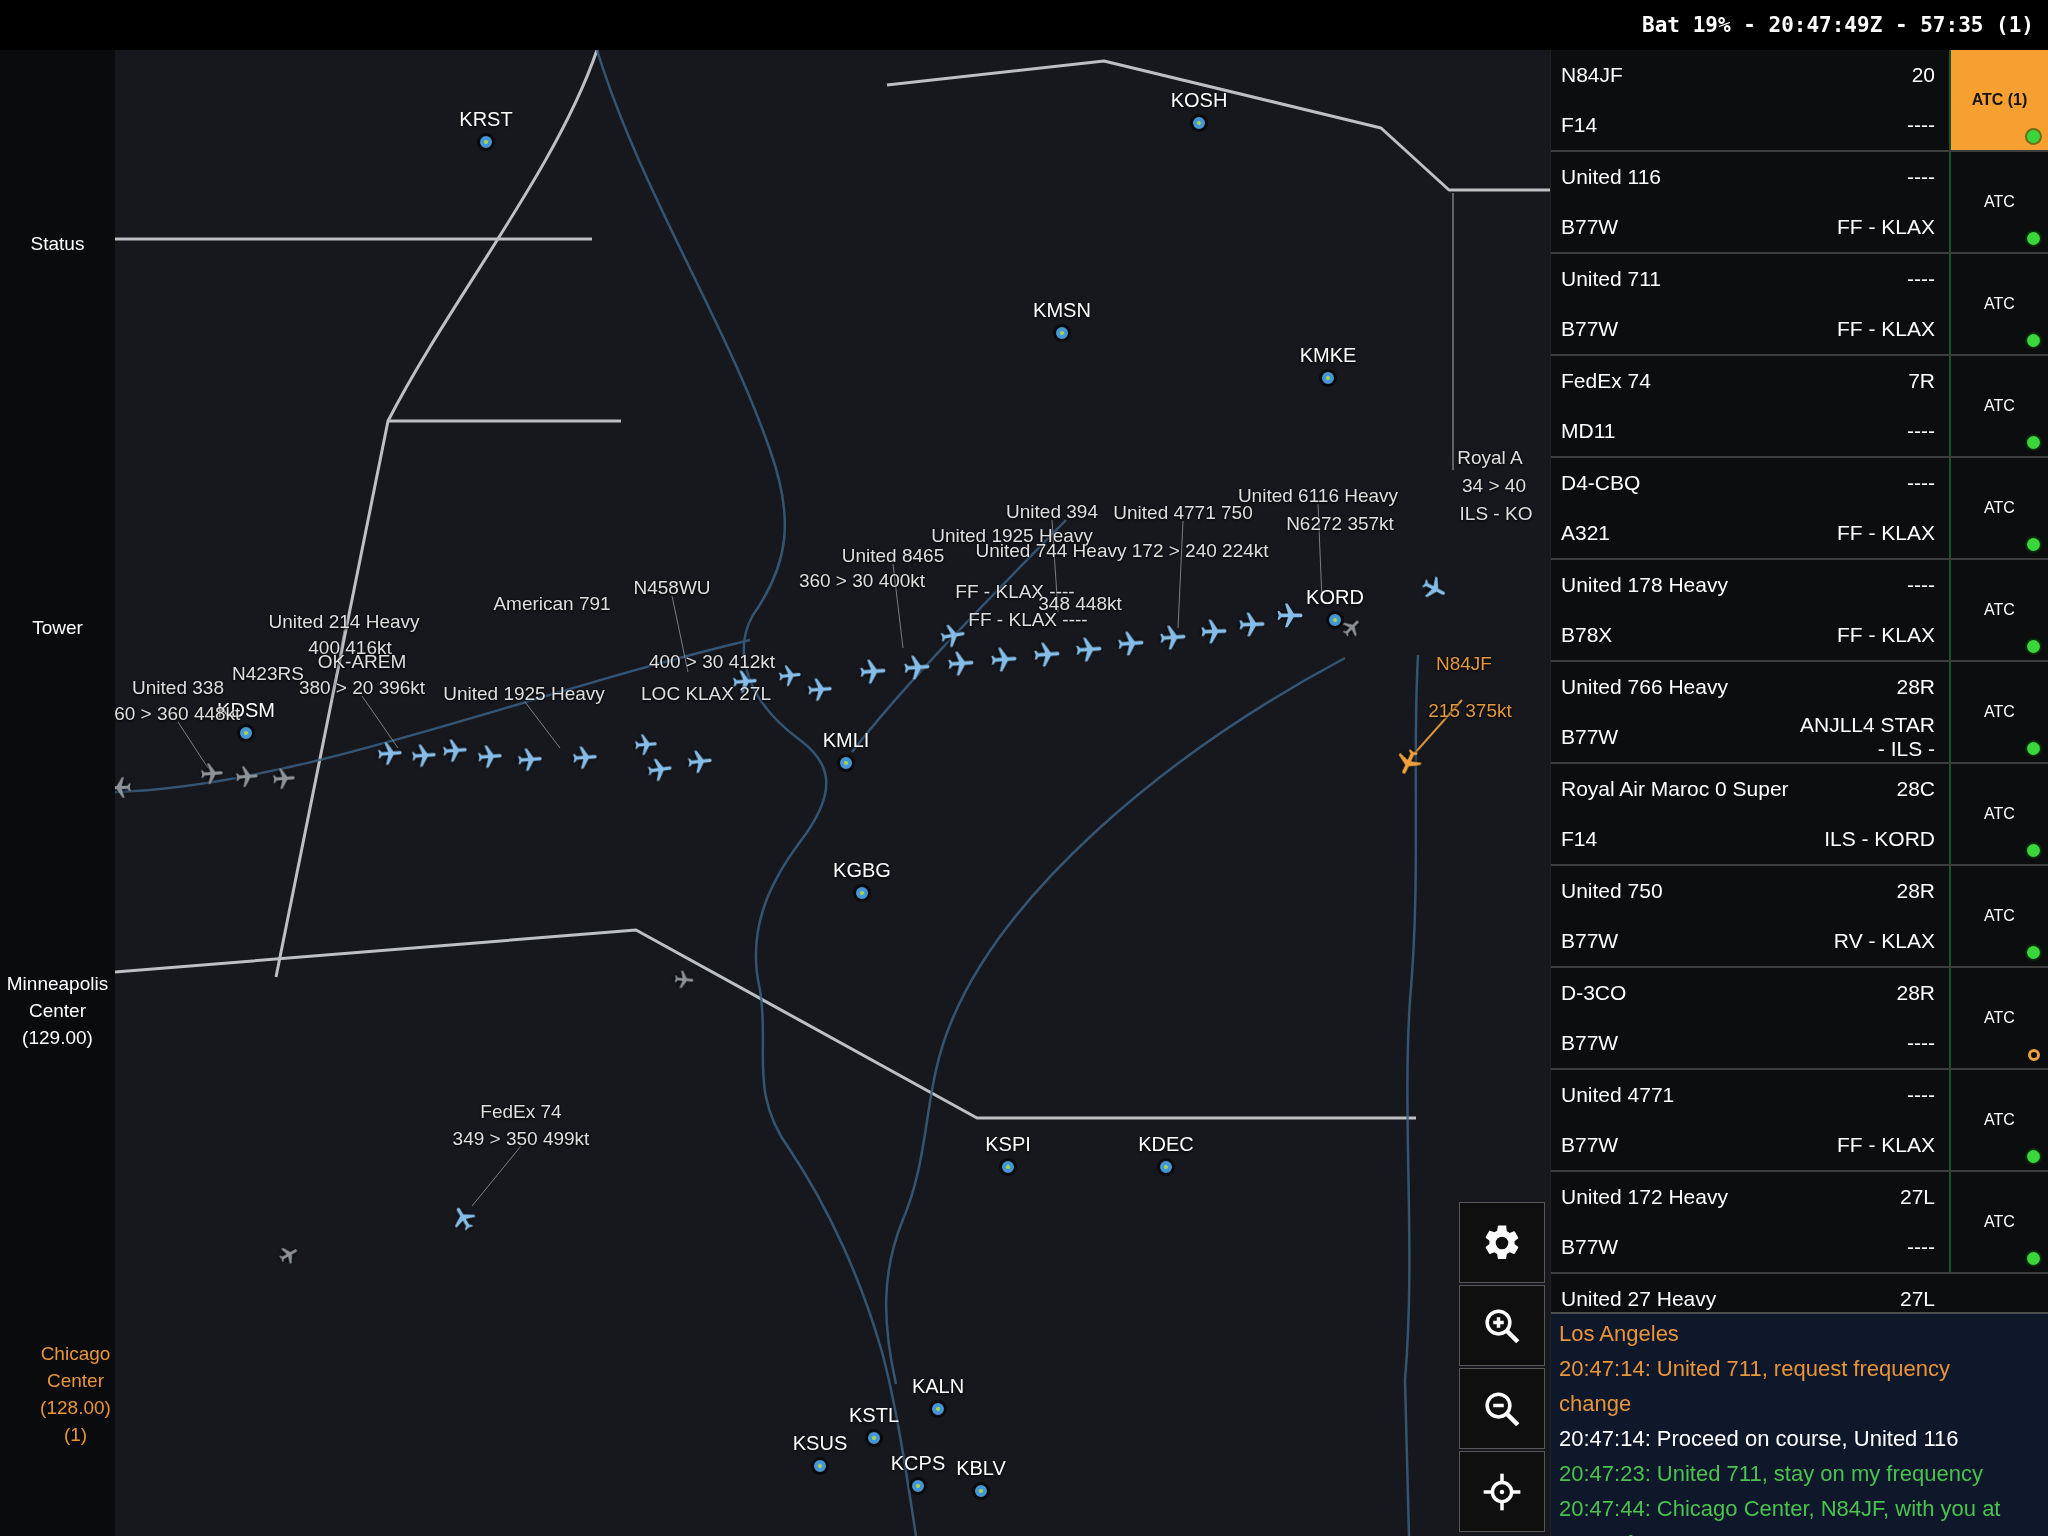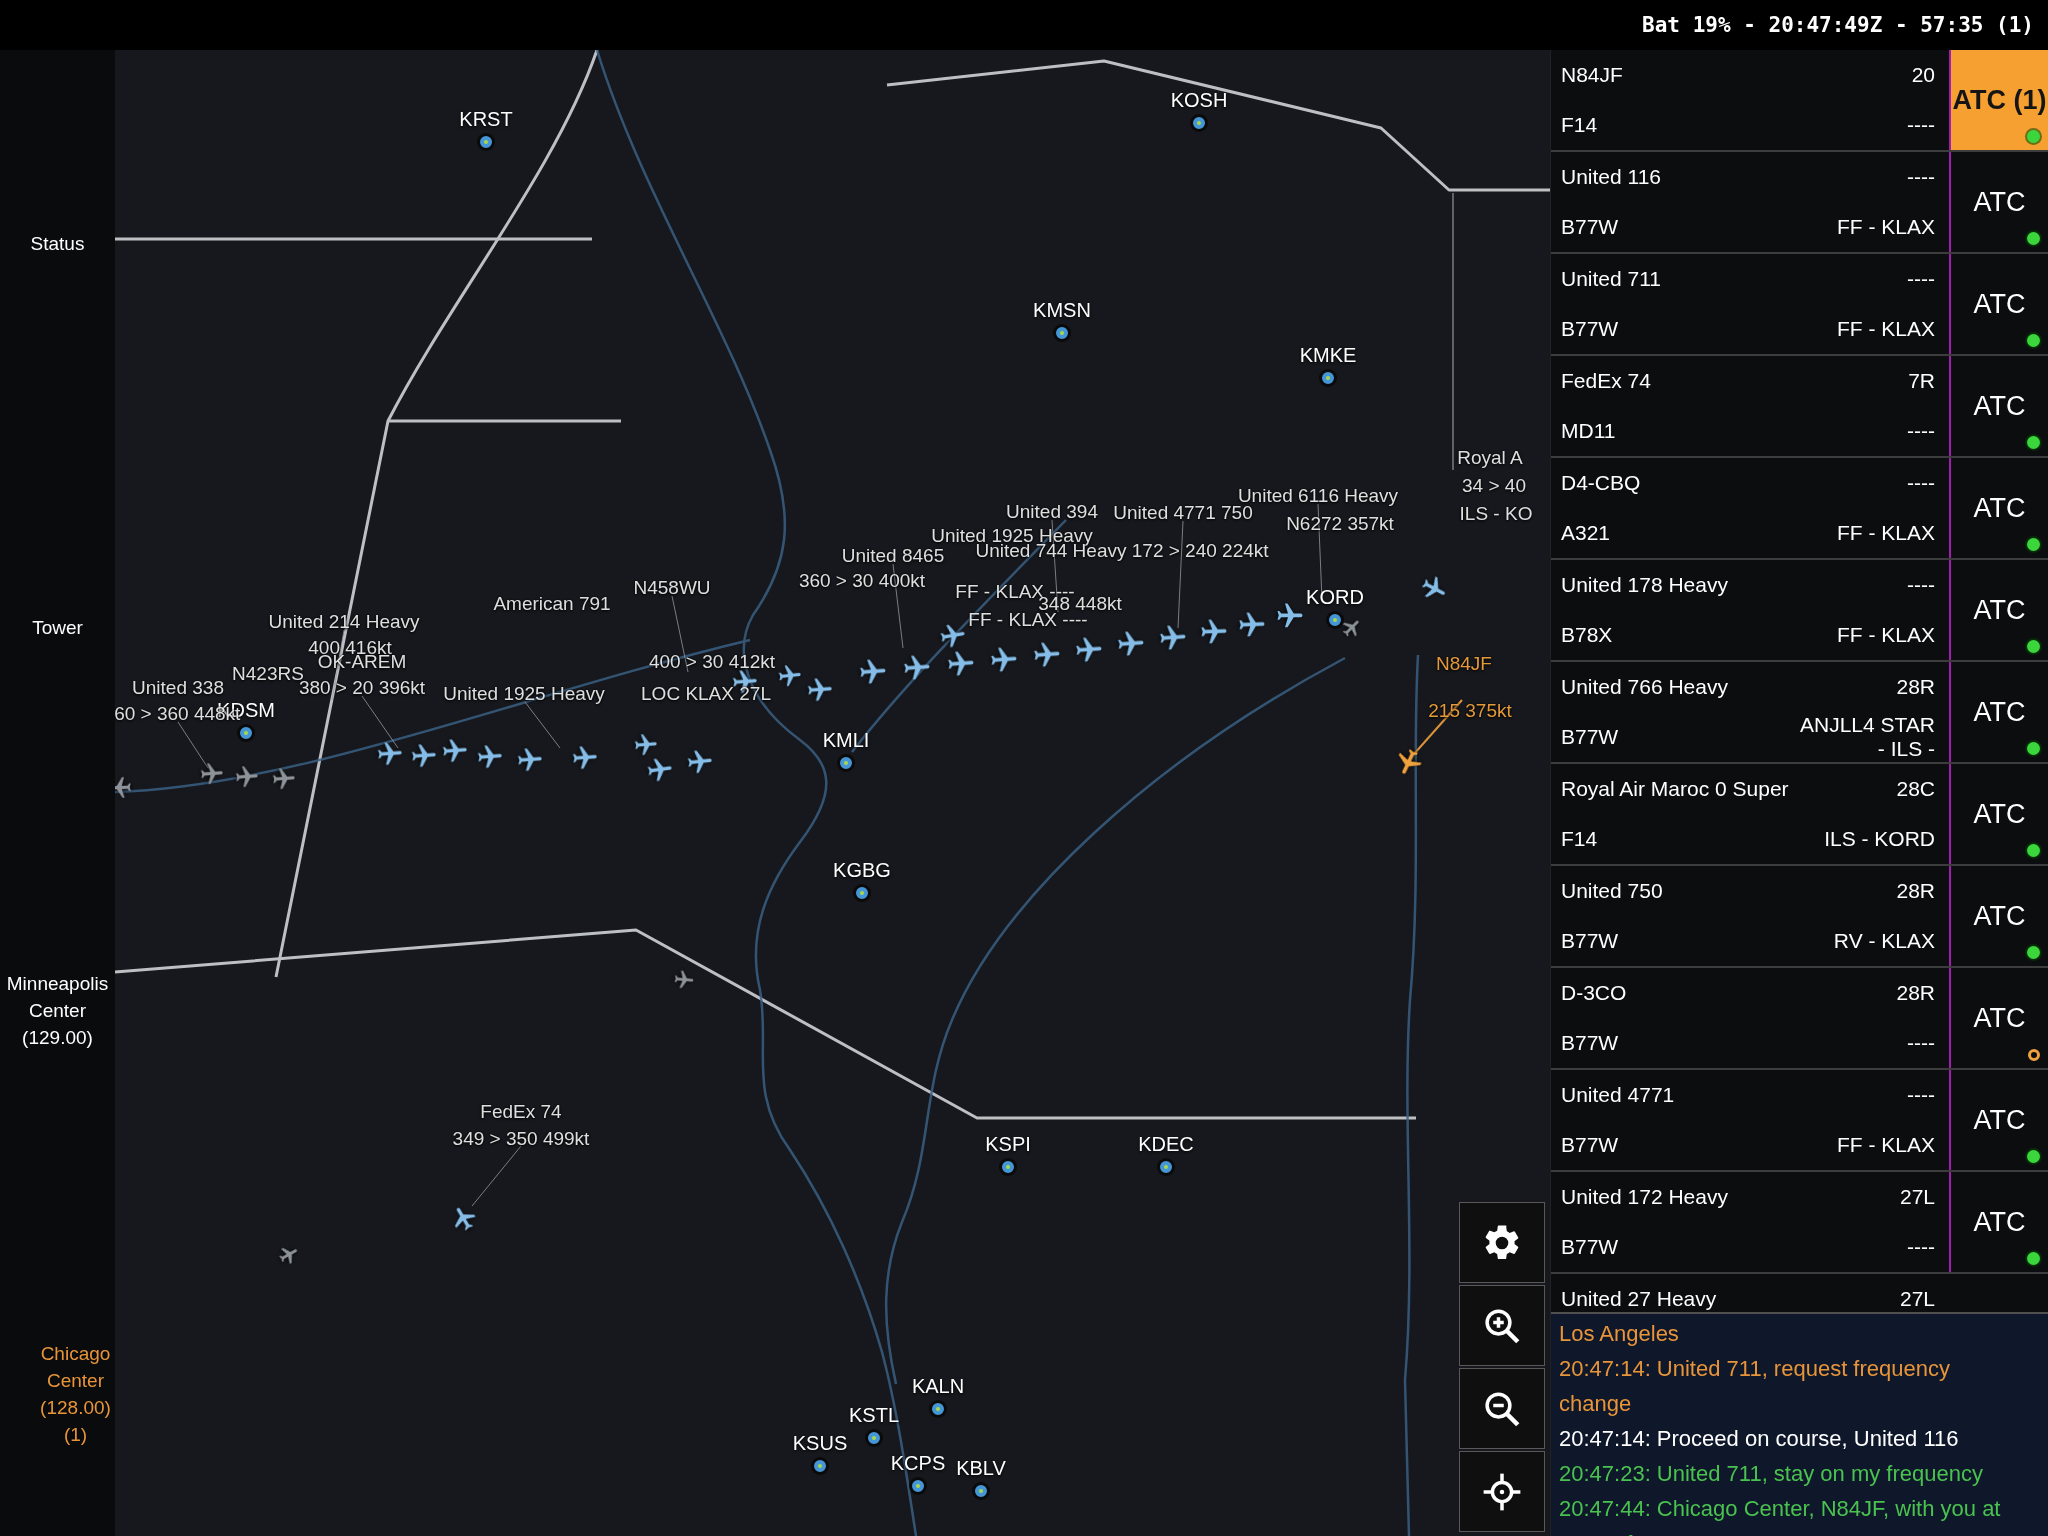--- a/index.html
+++ b/index.html
@@ -41,21 +41,21 @@
               display:flex;flex-direction:column;border-left:1px solid #222}
   #strips{height:1262px;overflow:hidden}
   .strip{position:relative;display:grid;grid-template-columns:1fr 150px 99px;grid-template-rows:50px 50px;
          border-bottom:2px solid #3d3d3d;background:#0c0d0f;cursor:pointer}
   .s-callsign{grid-column:1;grid-row:1;display:flex;align-items:center;padding-left:10px;font-size:21px;white-space:nowrap}
   .s-type{grid-column:1;grid-row:2;display:flex;align-items:center;padding-left:10px;font-size:21px}
   .s-v1{grid-column:2;grid-row:1;display:flex;align-items:center;justify-content:flex-end;padding-right:14px;font-size:21px}
   .s-v2{grid-column:2;grid-row:2;display:flex;align-items:center;justify-content:flex-end;padding-right:14px;
         font-size:21px;text-align:right;line-height:24px}
   .s-atc{grid-column:3;grid-row:1/3;position:relative;display:flex;align-items:center;justify-content:center;
-         font-size:27px;border-left:2px solid #a21caf}
+         font-size:16px;border-left:2px solid #14532d}
   .s-atc.hl{background:#f5a031;color:#151515;font-weight:bold}
   .dot{position:absolute;right:8px;bottom:7px;width:13px;height:13px;border-radius:50%}
   .dot.green{background:#3bd63b;box-shadow:0 0 0 2px rgba(0,70,0,.55)}
   .dot.orange-ring{width:12px;height:12px;border:3px solid #f0a03c;background:transparent}
 
   
   #log{flex:1;border-top:2px solid #4f4f4f;padding:16px 26px 0 8px;overflow:hidden;background:#0f172a}
   .logline{font-size:22px;line-height:35px;word-wrap:break-word}
   .logline:first-child{margin-top:-14px}
 </style>

